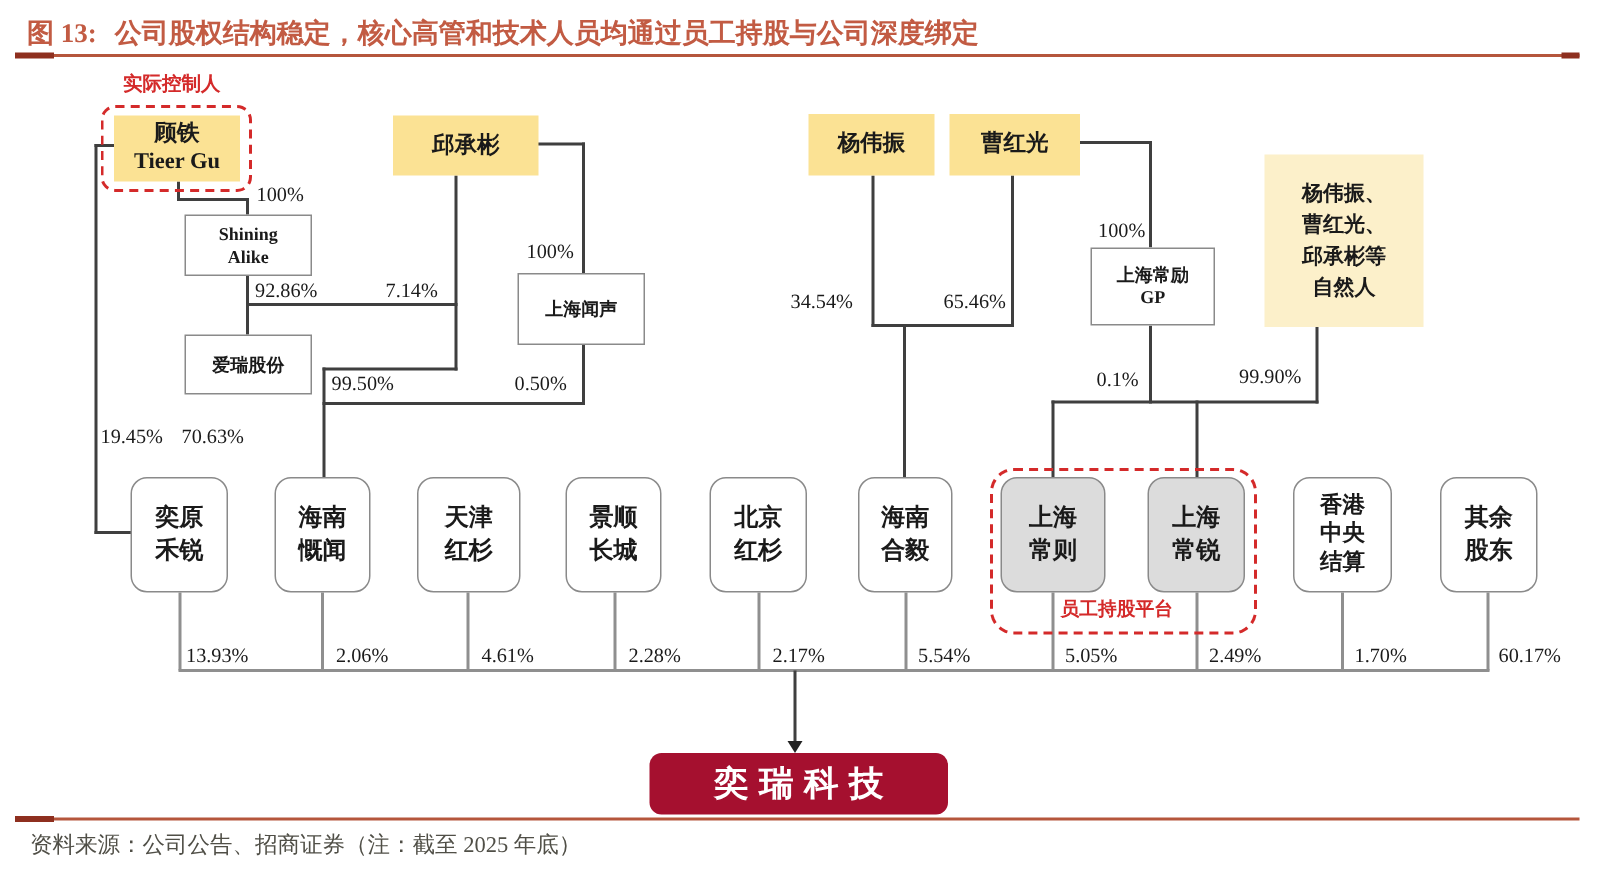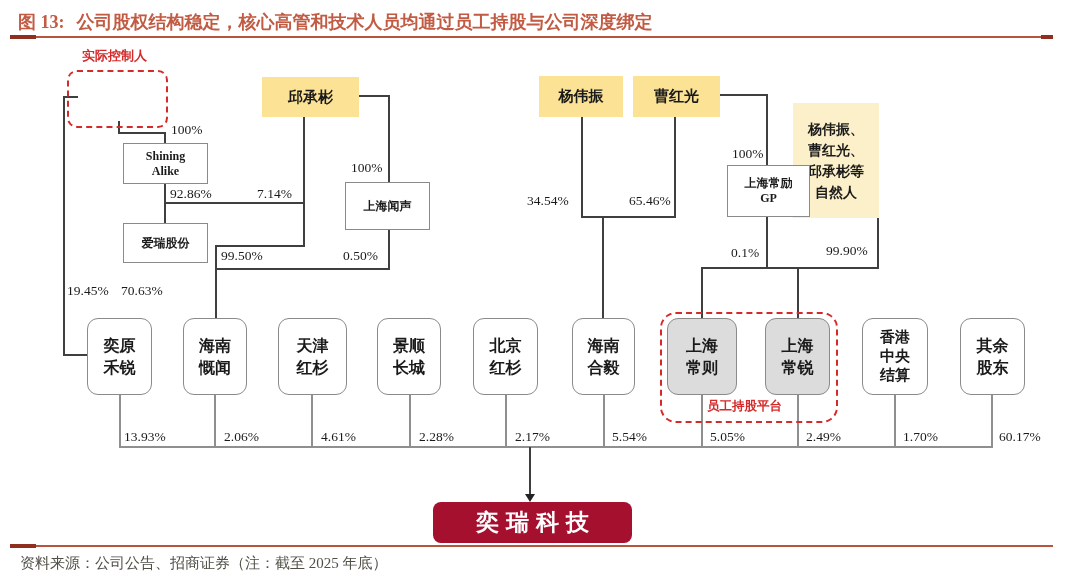--- a/index.html
+++ b/index.html
@@ -88,24 +88,26 @@
   <i class="ln gray" style="left:894px;top:395px;width:1.5px;height:52px"></i>
   <i class="ln gray" style="left:991px;top:395px;width:1.5px;height:52px"></i>
   <i class="ln gray" style="left:119px;top:446px;width:874px;height:1.5px"></i>
 
   <i class="ln" style="left:529px;top:447px;width:2px;height:48px"></i>
   <div class="arrowhead" style="left:525px;top:494px"></div>
 
   <div class="redtag" style="left:82px;top:47px">实际控制人</div>
   <div class="dashedbox" style="left:67px;top:70px;width:101px;height:58px;border-radius:10px"></div>
 
+  <div class="node yellow" style="left:76px;top:77px;width:84px;height:44px">顾铁
+Tieer Gu</div>
   <div class="node yellow" style="left:262px;top:77px;width:97px;height:40px">邱承彬</div>
   <div class="node yellow" style="left:539px;top:76px;width:84px;height:41px">杨伟振</div>
   <div class="node yellow" style="left:633px;top:76px;width:87px;height:41px">曹红光</div>
-  <div class="node yellow-light" style="left:793px;top:103px;width:86px;height:115px">杨伟振、
+  <div class="node yellow-light" style="left:843px;top:103px;width:106px;height:115px">杨伟振、
 曹红光、
 邱承彬等
 自然人</div>
 
   <div class="node whitebox" style="left:123px;top:143px;width:85px;height:41px">Shining
 Alike</div>
   <div class="node whitebox" style="left:123px;top:223px;width:85px;height:40px">爱瑞股份</div>
   <div class="node whitebox" style="left:345px;top:182px;width:85px;height:48px">上海闻声</div>
   <div class="node whitebox" style="left:727px;top:165px;width:83px;height:52px">上海常励
 GP</div>

